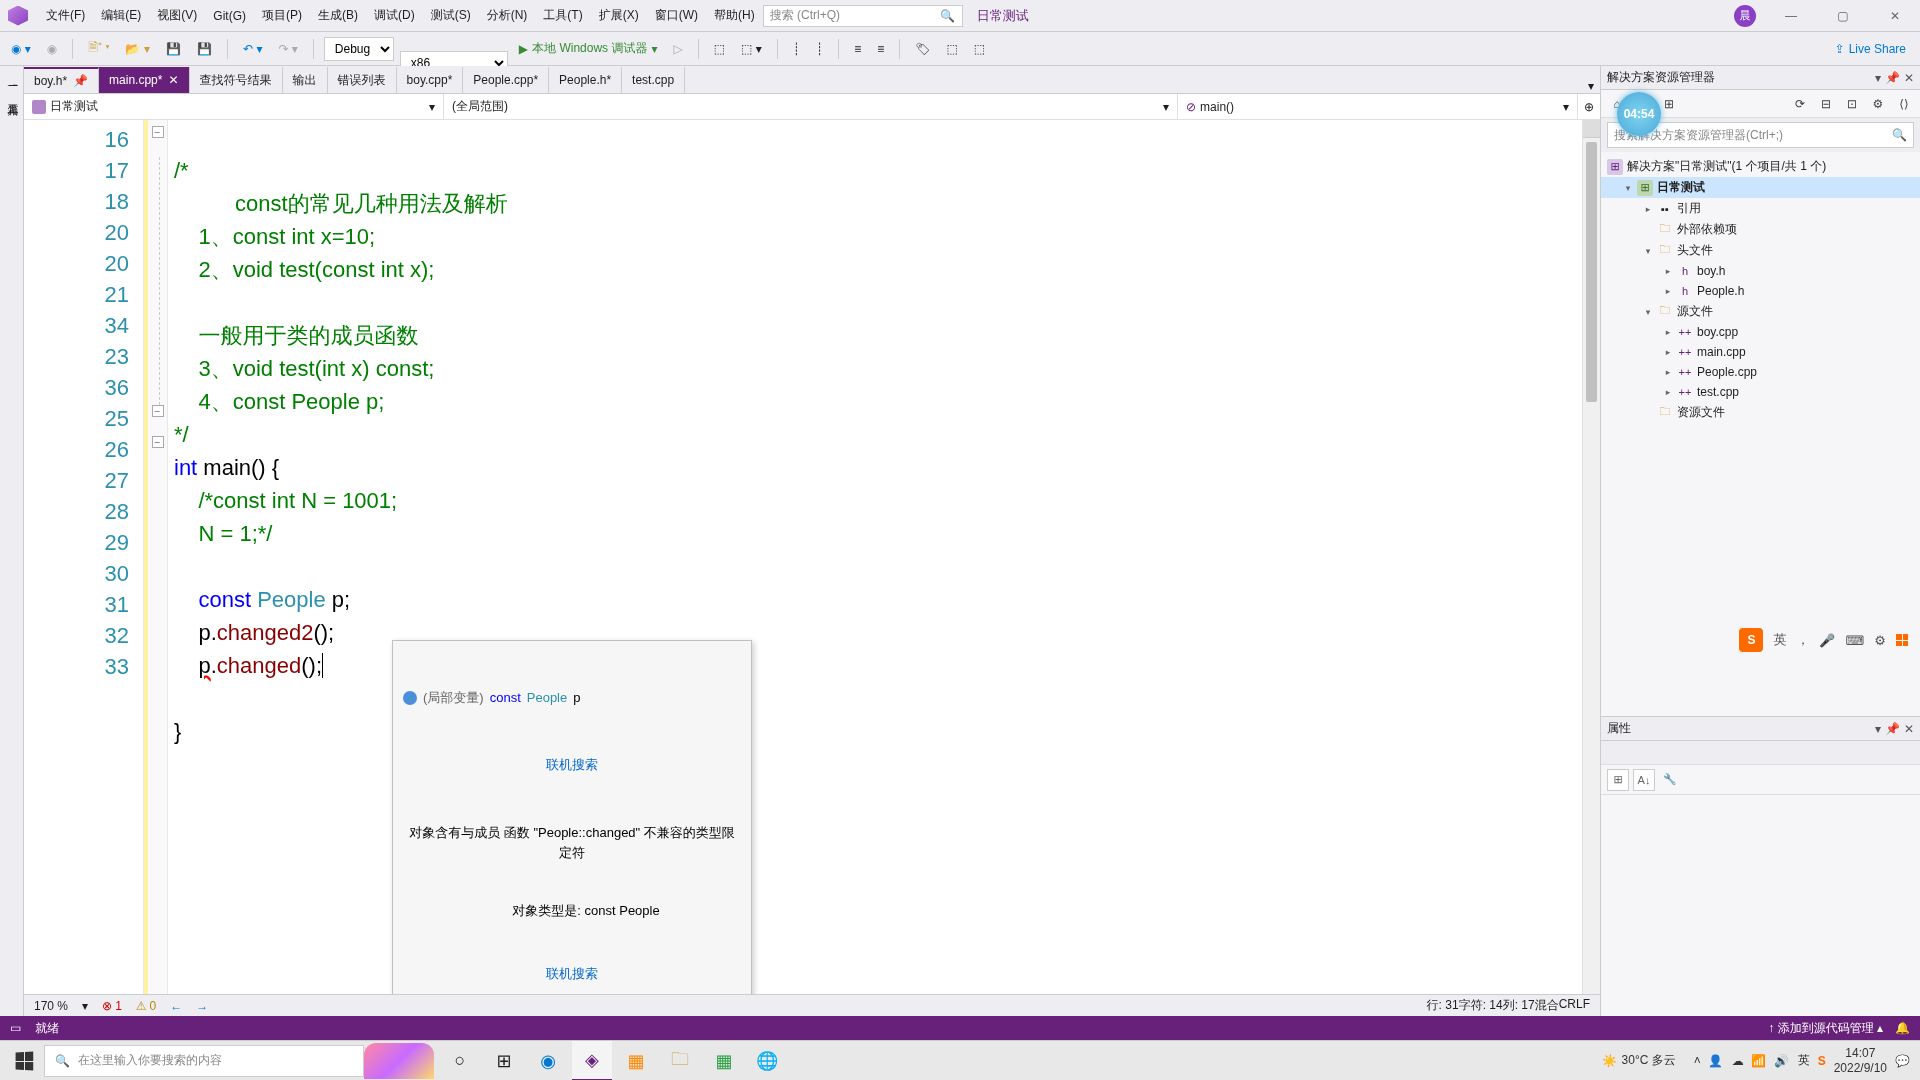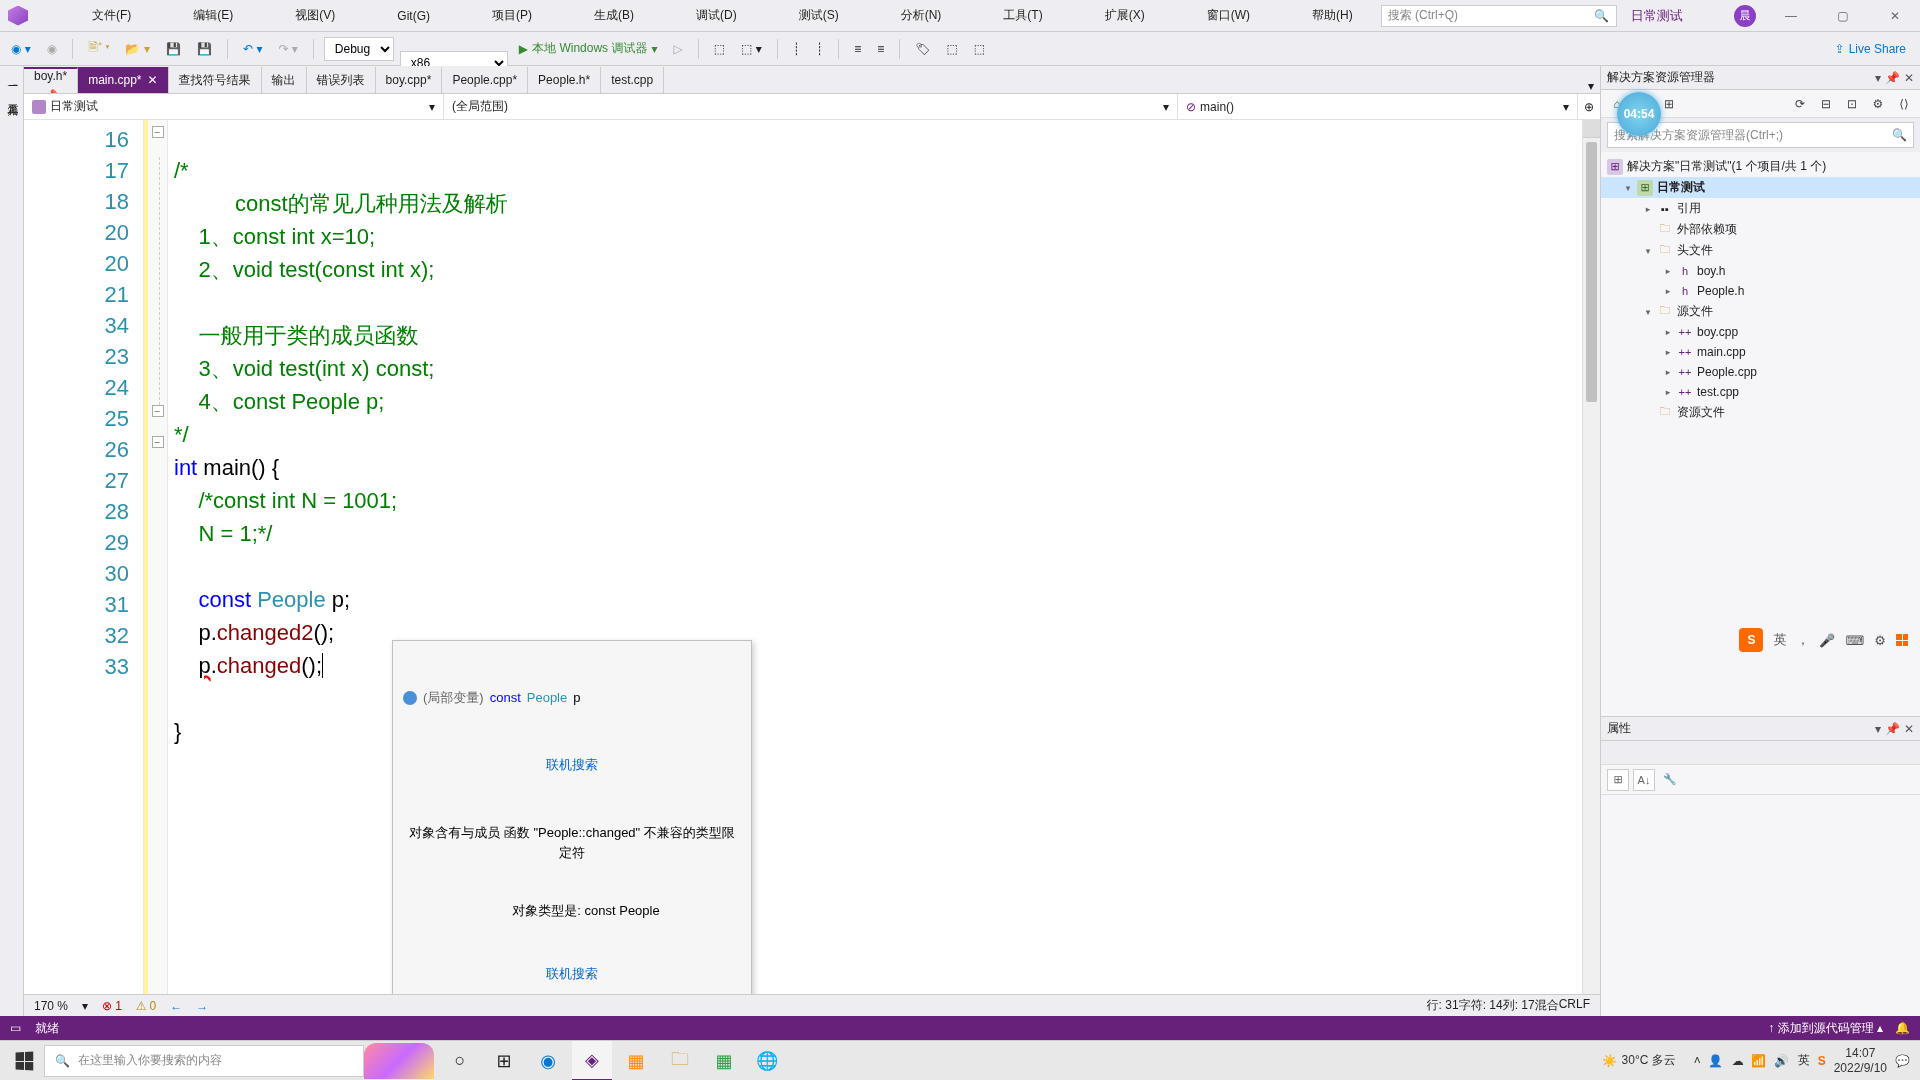--- a/index.html
+++ b/index.html
@@ -1,22 +1,22 @@
 <!DOCTYPE html>
 <html><head>
 <meta charset="utf-8">
 <style>
 * { margin: 0; padding: 0; box-sizing: border-box; font-family: "Microsoft YaHei", "Segoe UI", sans-serif; }
 body { width: 1920px; height: 1080px; overflow: hidden; background: #f5f5f5; position: relative; font-size: 12px; color: #1e1e1e; }
 
 
 .titlebar { height: 32px; background: #eeeef2; display: flex; align-items: center; padding: 0 8px; border-bottom: 1px solid #ccc; }
 .vs-logo { width: 20px; height: 20px; background: linear-gradient(135deg, #c080e0, #8a3fc4); clip-path: polygon(50% 0, 100% 25%, 100% 75%, 50% 100%, 0 75%, 0 25%); margin-right: 10px; }
-.menu-item { padding: 4px 8px; cursor: pointer; margin-left: 46px; }
-.search-box { margin-left: 20px; width: 236px; height: 22px; background: #fff; border: 1px solid #ccc; display: flex; align-items: center; padding: 0 6px; color: #888; }
+.menu-item { padding: 4px 8px; cursor: pointer; }
+.search-box { width: 200px; height: 22px; background: #fff; border: 1px solid #ccc; display: flex; align-items: center; padding: 0 6px; color: #888; }
 .search-box .mag { margin-left: auto; }
 .config-name { margin-left: 14px; color: #68217a; font-size: 13px; }
 .title-right { margin-left: auto; display: flex; align-items: center; gap: 18px; }
 .avatar { width: 22px; height: 22px; border-radius: 50%; background: #8a3fc4; color: #fff; display: flex; align-items: center; justify-content: center; font-size: 11px; }
 .win-btn { width: 34px; height: 24px; display: flex; align-items: center; justify-content: center; color: #666; }
 
 
 .toolbar { height: 34px; background: #eeeef2; display: flex; align-items: center; padding: 0 6px; gap: 6px; border-bottom: 1px solid #ccc; }
 .tool-btn { padding: 3px 5px; display: flex; align-items: center; gap: 3px; font-size: 12px; cursor: pointer; border-radius: 2px; }
 .tool-sep { width: 1px; height: 20px; background: #ccc; margin: 0 4px; }
@@ -33,21 +33,21 @@
 .left-tabs { width: 24px; background: #eeeef2; border-right: 1px solid #ccc; display: flex; flex-direction: column; }
 .left-tab { writing-mode: vertical-rl; padding: 10px 3px; font-size: 11px; color: #1e1e1e; background: #eeeef2; cursor: pointer; }
 
 
 .editor-area { flex: 1; display: flex; flex-direction: column; min-width: 0; }
 
 
 .doc-tabs { height: 28px; background: #eeeef2; display: flex; align-items: flex-end; border-bottom: 1px solid #ccc; overflow: hidden; }
 .doc-tab { height: 26px; padding: 0 10px; display: flex; align-items: center; gap: 6px; background: #eeeef2; border-right: 1px solid #ccc; cursor: pointer; font-size: 12px; white-space: nowrap; }
 .doc-tab.active { background: #68217a; color: #fff; }
-.doc-tab.pinned { border-top: 2px solid #68217a; flex-direction: column; }
+.doc-tab.pinned { border-top: 2px solid #68217a; }
 .doc-tab .close { font-size: 12px; cursor: pointer; }
 
 
 .nav-bar { height: 26px; background: #fff; display: flex; border-bottom: 1px solid #e0e0e0; }
 .nav-sel { flex: 1; padding: 0 8px; display: flex; align-items: center; border-right: 1px solid #e0e0e0; font-size: 12px; gap: 4px; }
 .nav-icon { width: 14px; height: 14px; background: #b088c8; border-radius: 2px; display:inline-block;}
 
 
 .code-wrap { flex: 1; display: flex; background: #fff; position: relative; overflow: hidden; }
 .gutter { width: 120px; background: #fff; text-align: right; padding-right: 14px; padding-top: 4px; color: #2b91af; font-family: Consolas, monospace; font-size: 22px; line-height: 31px; border-right: 1px solid #e8e8e8; }
@@ -257,21 +257,21 @@
     <div class="code-wrap">
       <div class="gutter">
         <div>16</div>
           <div>17</div>
           <div>18</div>
           <div>20</div>
           <div>20</div>
           <div>21</div>
           <div>34</div>
           <div>23</div>
-          <div>24</div>
+          <div>36</div>
           <div>25</div>
           <div>26</div>
           <div>27</div>
           <div>28</div>
           <div>29</div>
           <div>30</div>
           <div>31</div>
           <div>32</div>
           <div>33</div>
       </div>

